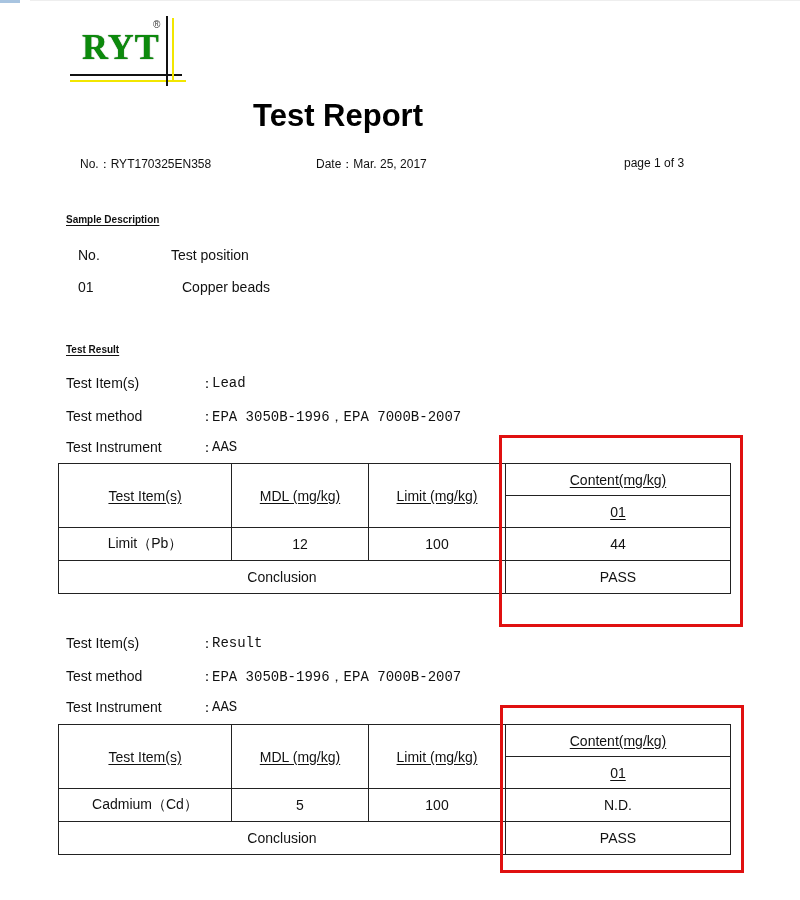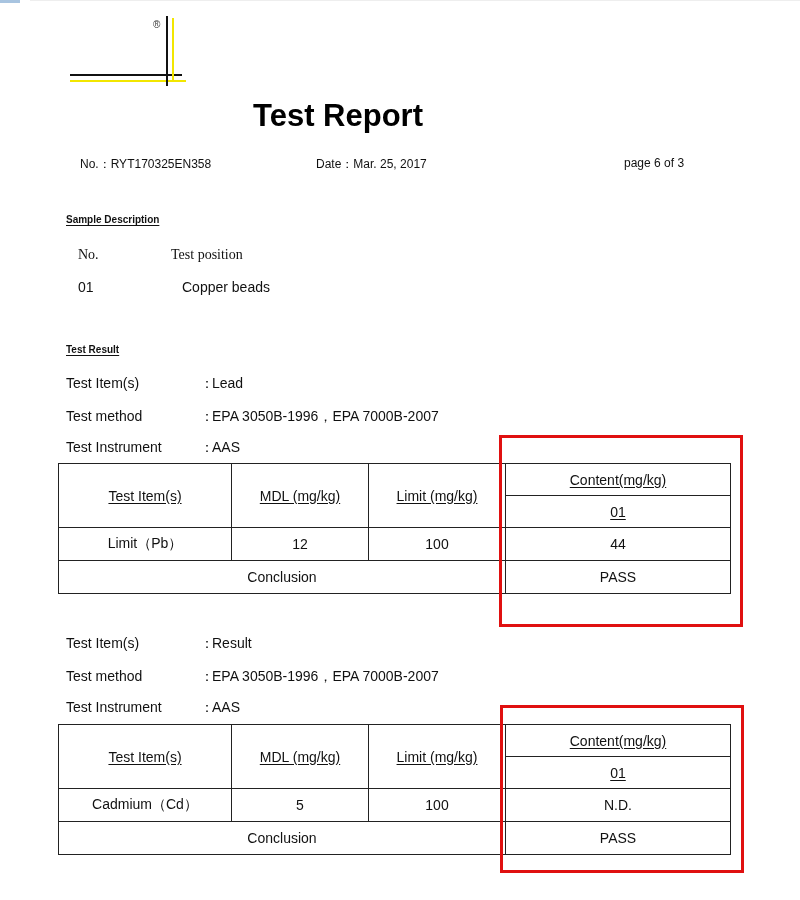--- a/index.html
+++ b/index.html
@@ -35,21 +35,21 @@
   .meta-page { left: 624px; }
 
   .section-heading {
     position: absolute; left: 66px; font-size: 10px; font-weight: bold;
     text-decoration: underline; text-underline-offset: 2px;
   }
   .line { position: absolute; font-size: 14px; }
 
   .kv-label { position: absolute; left: 66px; font-size: 14px; }
   .kv-colon { position: absolute; left: 200px; font-size: 14px; }
-  .kv-value { position: absolute; left: 212px; font-size: 14px; }
+  .kv-value { position: absolute; left: 212px; font-size: 14px; font-family: Liberation Mono, monospace; }
 
   table.result {
     position: absolute; left: 58px; width: 672px;
     border-collapse: collapse; font-size: 14px; table-layout: fixed;
   }
   table.result td {
     border: 1.5px solid #222; text-align: center; vertical-align: middle; padding: 0;
   }
   table.result td.u span { text-decoration: underline; text-underline-offset: 2px; }
   col.c1 { width: 173px; } col.c2 { width: 137px; } col.c3 { width: 137px; } col.c4 { width: 225px; }
@@ -58,35 +58,36 @@
 
   .highlight { position: absolute; border: 3px solid #e01010; box-sizing: border-box; }
 </style>
 </head>
 <body>
 
 <div class="corner-mark"></div>
 <div class="top-line"></div>
 
 <div class="logo">
+  <span class="logo-text">RYT</span>
   <span class="logo-reg">®</span>
   <div class="logo-hline-black"></div>
   <div class="logo-hline-yellow"></div>
   <div class="logo-vline-black"></div>
   <div class="logo-vline-yellow"></div>
 </div>
 
 <div class="title">Test Report</div>
 <div class="meta meta-no">No.：RYT170325EN358</div>
 <div class="meta meta-date">Date：Mar. 25, 2017</div>
-<div class="meta meta-page">page 6 of 3</div>
+<div class="meta meta-page">page 1 of 3</div>
 
 <div class="section-heading" style="top:214px;">Sample Description</div>
-<div class="line" style="left:78px; top:247px;font-family:Liberation Serif, serif;">No.</div>
-<div class="line" style="left:171px; top:247px;font-family:Liberation Serif, serif;">Test position</div>
+<div class="line" style="left:78px; top:247px;">No.</div>
+<div class="line" style="left:171px; top:247px;">Test position</div>
 <div class="line" style="left:78px; top:279px;">01</div>
 <div class="line" style="left:182px; top:279px;">Copper beads</div>
 
 <div class="section-heading" style="top:344px;">Test Result</div>
 
 <div class="kv-label" style="top:375px;">Test Item(s)</div>
 <div class="kv-colon" style="top:375px;">：</div>
 <div class="kv-value" style="top:375px;">Lead</div>
 
 <div class="kv-label" style="top:408px;">Test method</div>

